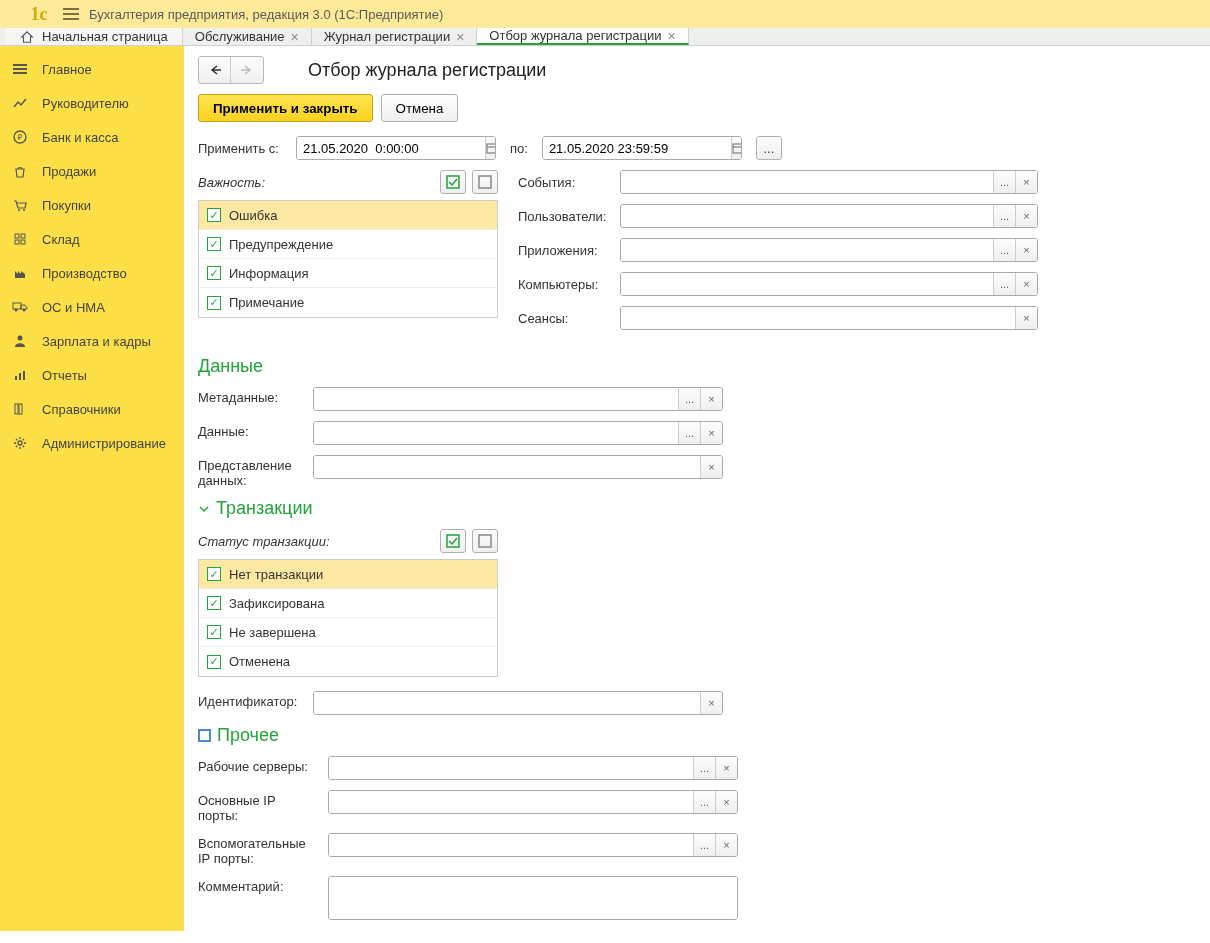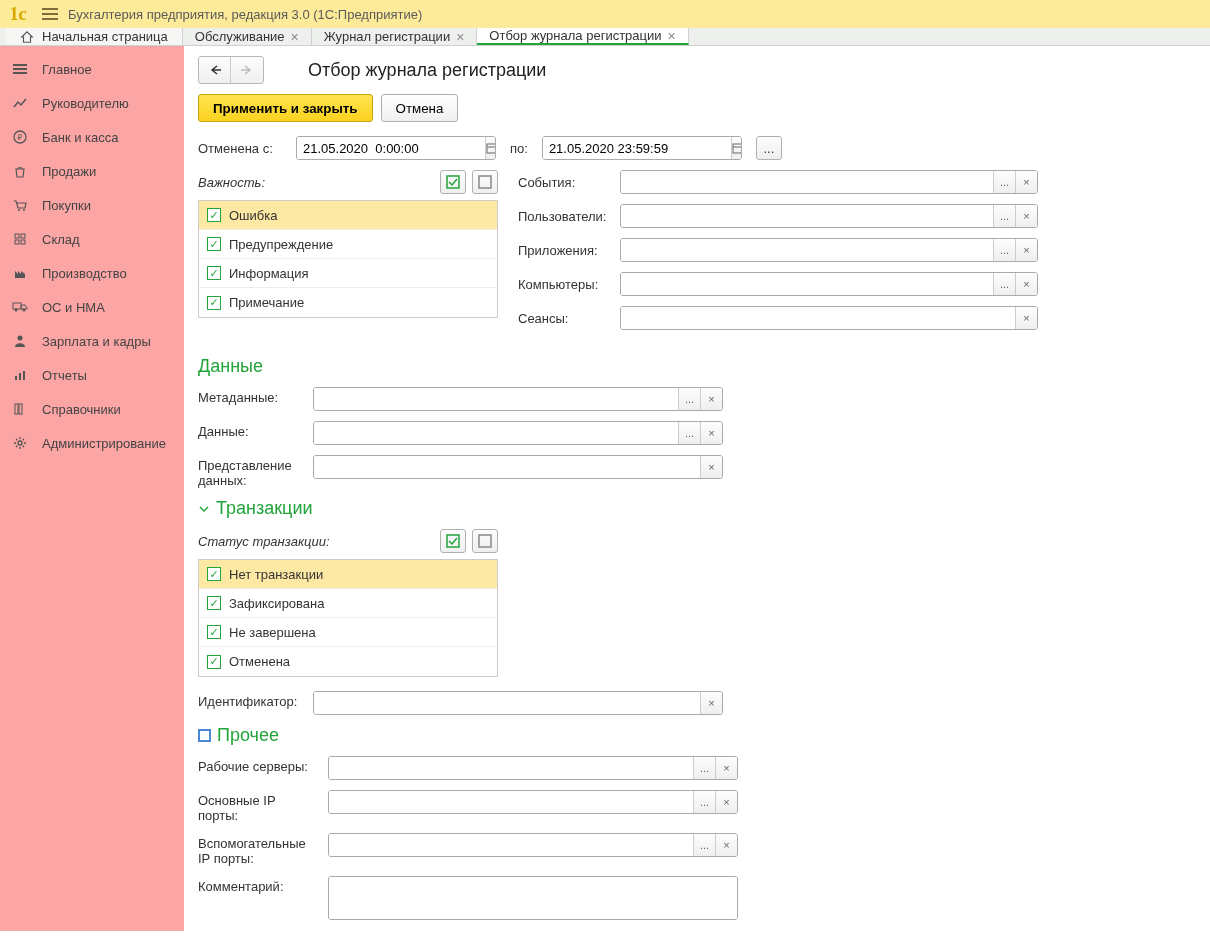--- a/index.html
+++ b/index.html
@@ -8,21 +8,21 @@
     font-family: Arial, sans-serif;
     font-size: 13px;
     background: #fff;
     color: #333;
   }
   .titlebar {
     height: 28px;
     background: #fdeb9a;
     display: flex;
     align-items: center;
-    padding: 0 4px;
+    padding: 0 25px;
     color: #5a5a5a;
     font-size: 13px;
   }
   .logo-1c {
     width: 28px; height: 18px;
     color: #d9a700;
     font-weight: bold;
     font-family: "Times New Roman", serif;
     font-size: 18px;
     margin-right: 4px;
@@ -64,21 +64,21 @@
   }
   .tab-close {
     color: #888;
     font-size: 14px;
     cursor: pointer;
     line-height: 1;
   }
   .main-area { display: flex; height: calc(943px - 58px); }
   .sidebar {
     width: 184px;
-    background: #fca5a5;
+    background: #fde047;
     padding-top: 6px;
   }
   .side-item {
     display: flex; align-items: center;
     height: 34px;
     padding: 0 12px;
     gap: 14px;
     cursor: pointer;
     color: #444;
   }
@@ -406,21 +406,21 @@
       </div>
       <div class="page-title">Отбор журнала регистрации</div>
     </div>
 
     <div class="actions">
       <button class="btn primary">Применить и закрыть</button>
       <button class="btn">Отмена</button>
     </div>
 
     <div class="row">
-      <span class="label" style="width:92px">Отменена с:</span>
+      <span class="label" style="width:92px">Применить с:</span>
       <div class="input-group" style="width:200px">
         <input value="21.05.2020  0:00:00" style="">
         <div class="ig-btn">
             <svg width="12" height="12">
               <rect x="1" y="2" width="10" height="9" fill="none" stroke="#666"></rect>
               <line x1="1" y1="5" x2="11" y2="5" stroke="#666"></line>
             </svg>
           </div>
 
       </div>

